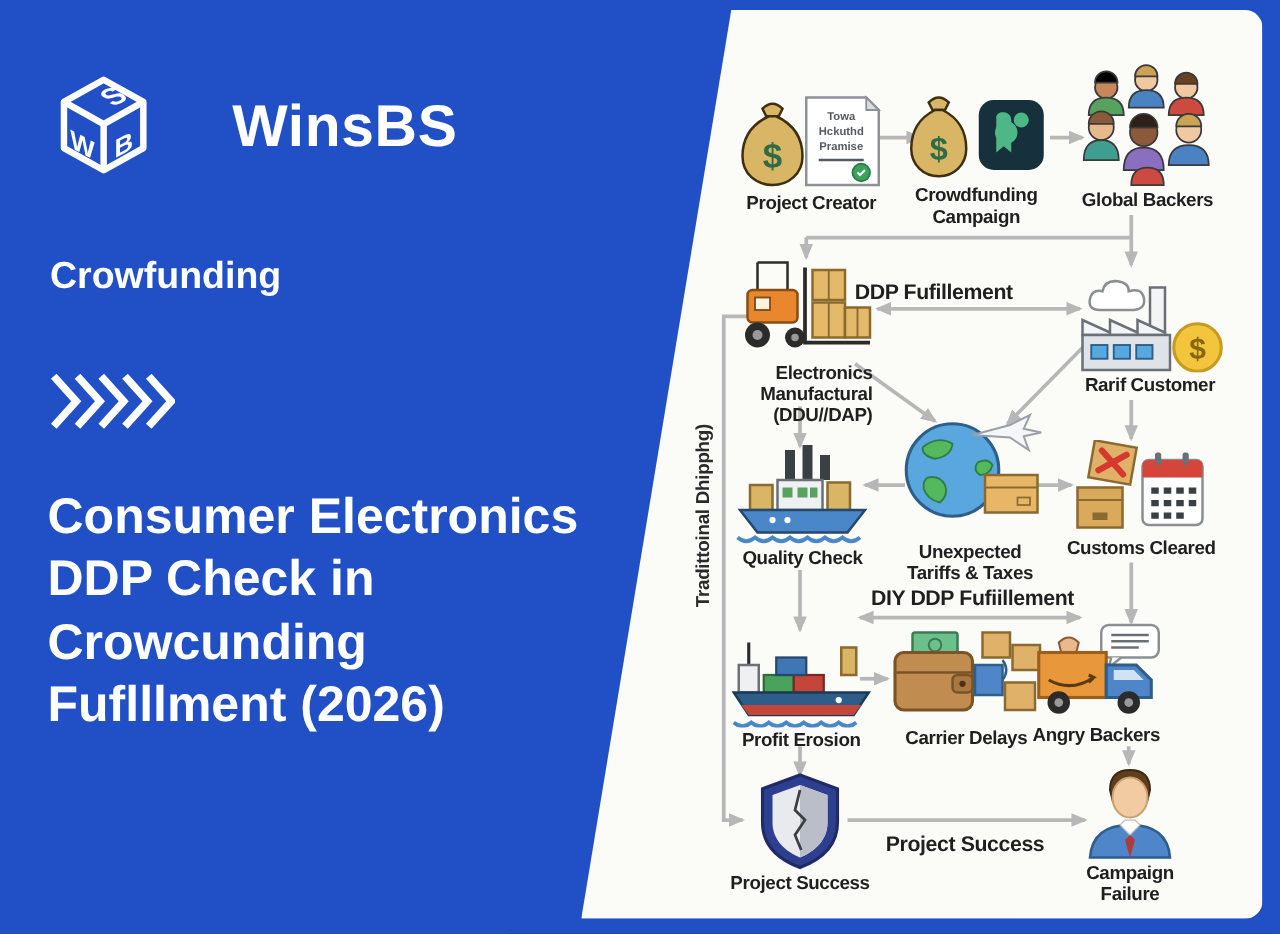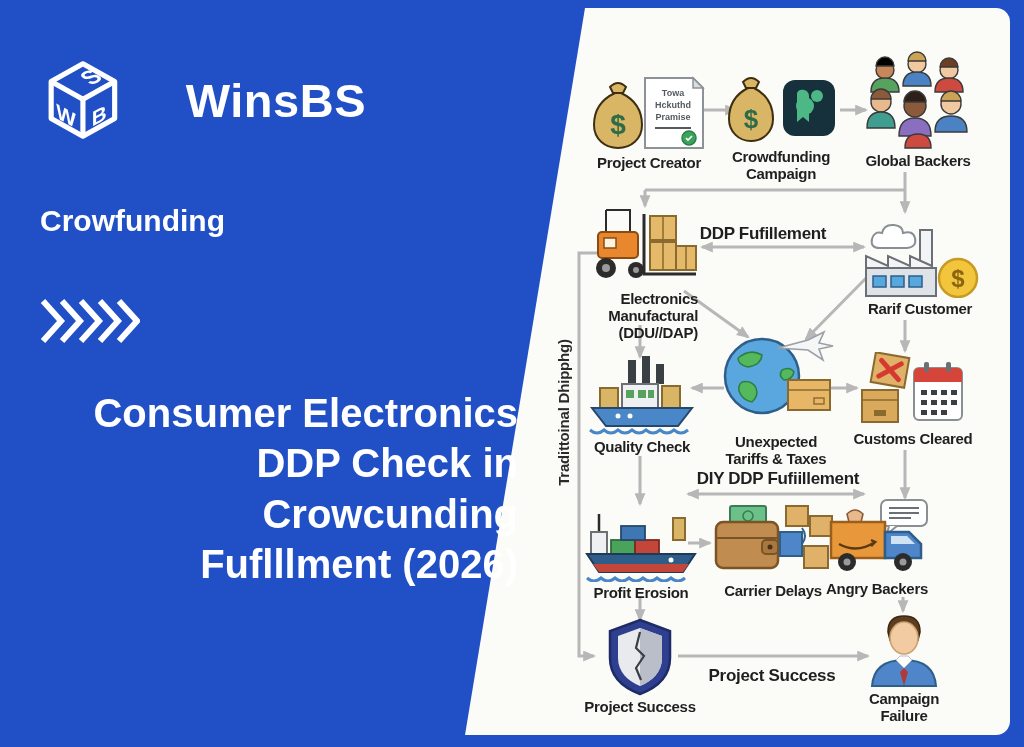--- a/index.html
+++ b/index.html
@@ -14,21 +14,21 @@
     background:#fbfbf8;
     border-radius:0 14px 14px 0;
     clip-path:polygon(585px 0, 100% 0, 100% 100%, 465px 100%);
   }
   
   .logo-wrap { position:absolute; left:46px; top:50px; width:320px; height:100px; display:flex; align-items:center; gap:22px; z-index:3; }
   .brand-name { color:#ffffff; font-size:47px; font-weight:800; letter-spacing:0.5px;margin-left:44px; }
   .category { position:absolute; left:40px; top:204px; color:#ffffff; font-size:30px; font-weight:700; z-index:3; }
   .chevrons { position:absolute; left:40px; top:298px; z-index:3; }
   .big-title { position:absolute; left:38px; top:388px; width:480px; color:#ffffff; font-size:40px; font-weight:700; line-height:1.26; z-index:3; }
-  .big-title span { display:block;text-align:right; }
+  .big-title span { display:block; }
   
   .edges { position:absolute; left:0; top:0; width:1024px; height:747px; z-index:1; }
   .node { position:absolute; display:flex; flex-direction:column; align-items:center; z-index:2; }
   .nlabel {
     margin-top:3px; text-align:center; color:#1f1f1f;
     font-size:15px; font-weight:700; line-height:1.12; letter-spacing:-0.3px;
   }
   .edge-label {
     position:absolute; text-align:center; color:#1f1f1f;
     font-size:17px; font-weight:700; letter-spacing:-0.3px; z-index:2;
@@ -109,21 +109,21 @@
       <path d="M688,494 H864" marker-start="url(#arrS)" marker-end="url(#arrE)"></path>
       <path d="M688,543 H710" marker-end="url(#arrE)"></path>
       <path d="M832,543 H851" marker-end="url(#arrE)"></path>
       <path d="M640,597 V620" marker-end="url(#arrE)"></path>
       <path d="M903,597 V611" marker-end="url(#arrE)"></path>
       <path d="M678,656 H868" marker-end="url(#arrE)"></path>
       <path d="M612,253 H579 V656 H594" marker-end="url(#arrE)"></path>
     </g>
   </svg>
 
-  <div class="edge-label" style="left:683px; top:224px; width:160px;">DDP Fufillement</div>
+  <div class="edge-label" style="left:667px; top:224px; width:160px;">DDP Fufillement</div>
   <div class="edge-label" style="left:688px; top:469px; width:180px;">DIY DDP Fufiillement</div>
   <div class="edge-label" style="left:692px; top:666px; width:160px;">Project Success</div>
   <div class="side-label">Tradittoinal Dhipphg)</div>
 
   <div class="node" style="left:583px; top:72px; width:132px;">
     <svg width="124" height="80" viewBox="0 0 124 80">
       <path d="M23,15 Q31,7 39,15 L36,21 H26 Z" fill="#d9b566" stroke="#3d2f10" stroke-width="2"></path>
       <path d="M28,21 C13,28 7,40 7,53 C7,67 18,76 31,76 C44,76 55,67 55,53 C55,40 49,28 34,21 Z" fill="#d9b566" stroke="#3d2f10" stroke-width="2"></path>
       <text x="31" y="62" font-size="28" font-weight="800" fill="#2e6b46" text-anchor="middle">$</text>
       <path d="M58,6 H106 L116,16 V76 H58 Z" fill="#ffffff" stroke="#8d9298" stroke-width="2"></path>

